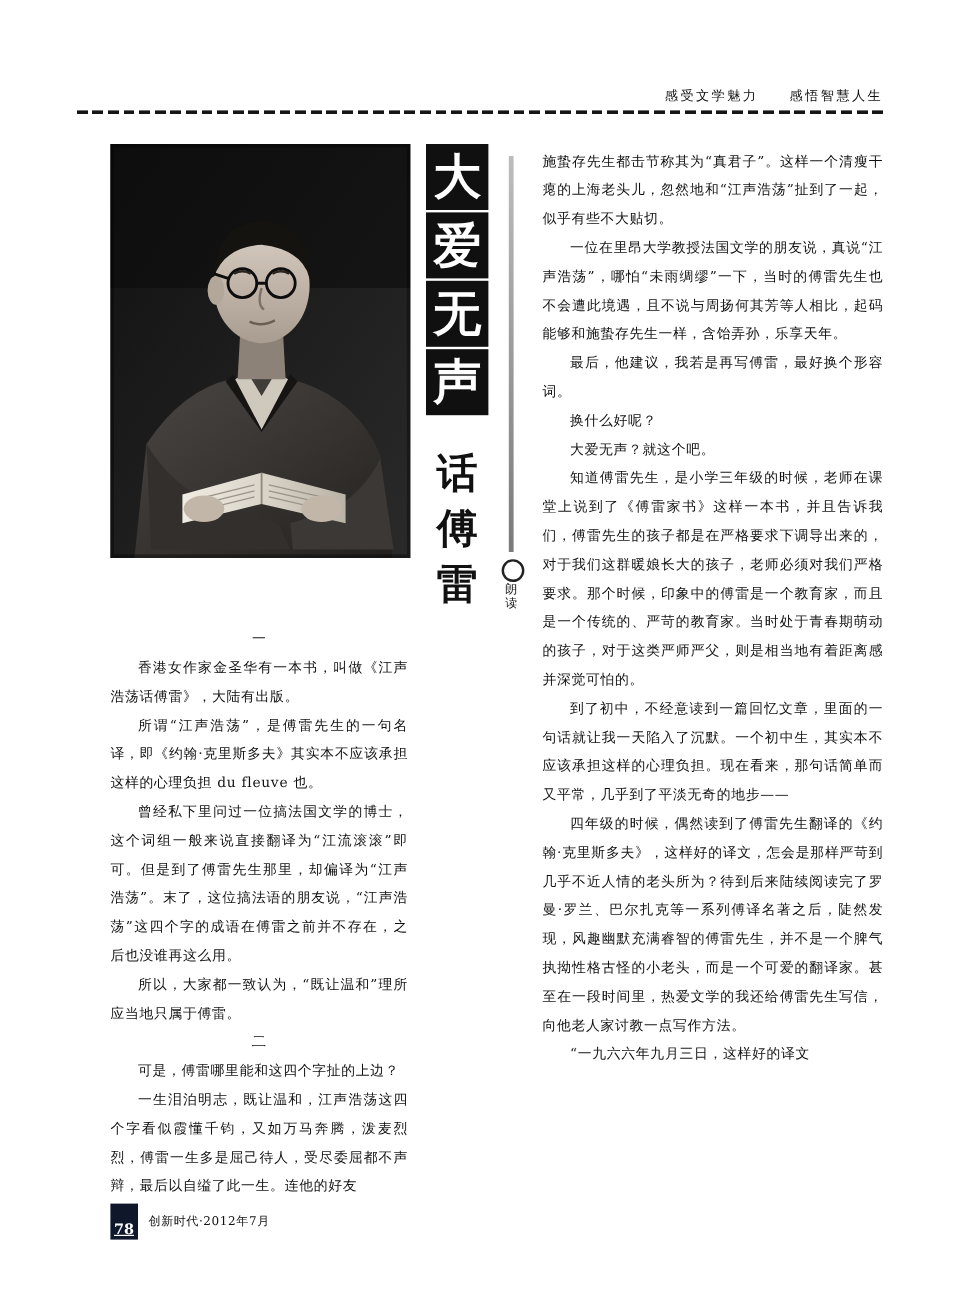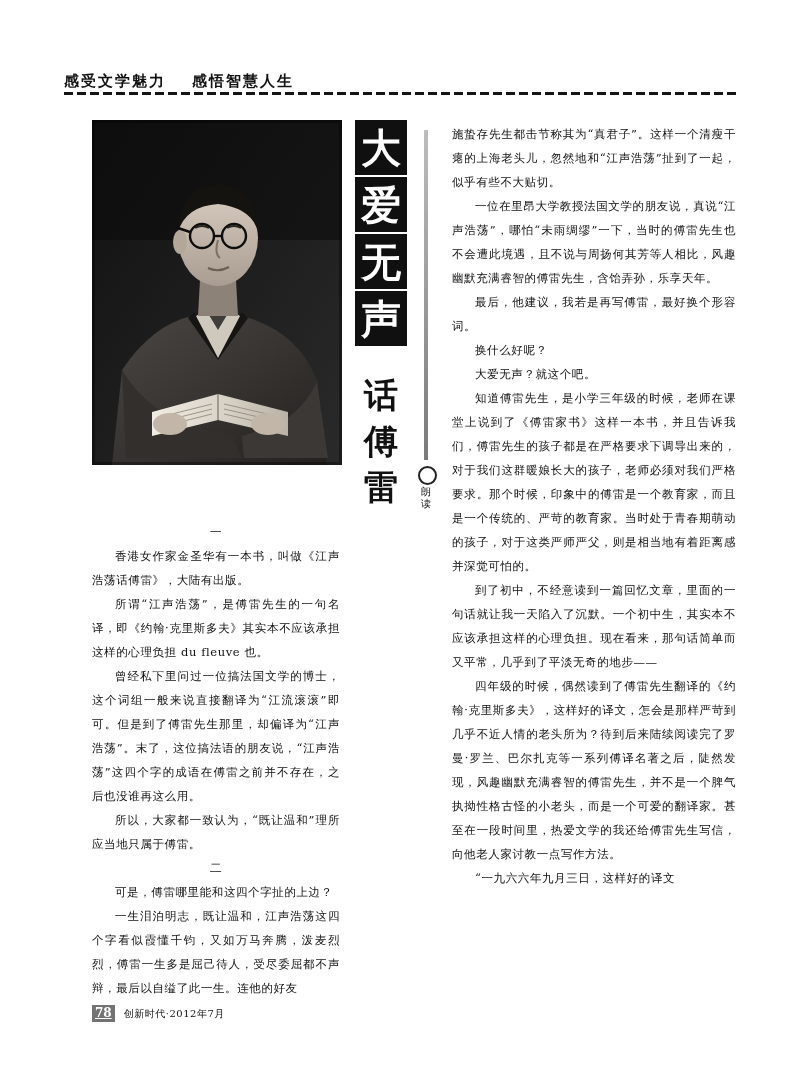--- a/index.html
+++ b/index.html
@@ -23,24 +23,24 @@
     left: 64px;
     top: 72px;
     width: 672px;
     height: 30px;
   }
   .header-text {
     position: absolute;
     left: 0;
     top: 0;
     width: 672px;
-    text-align: left;
-    font-family: "DejaVu Serif", serif;
-    font-weight: bold;
-    font-size: 15px;
+    text-align: right;
+    font-family: "DejaVu Serif", serif;
+    font-weight: normal;
+    font-size: 11px;
     letter-spacing: 2px;
     color: #111;
     white-space: nowrap;
   }
   .header-text .gap {
     display: inline-block;
     width: 26px;
   }
   .header-rule-solid {
     position: absolute;
@@ -172,26 +172,26 @@
 
   
   .footer {
     position: absolute;
     left: 92px;
     top: 1003px;
     height: 20px;
   }
   .pagenum {
     display: inline-block;
-    background: #737373;
+    background: #0f172a;
     color: #fff;
     font-family: "DejaVu Serif", serif;
     font-weight: bold;
     font-size: 12px;
-    padding: 1px 3px 2px 3px;
+    padding: 14px 3px 2px 3px;
     vertical-align: middle;
     text-decoration: underline;
   }
   .footer-text {
     display: inline-block;
     font-family: "DejaVu Serif", serif;
     font-size: 10px;
     color: #111;
     vertical-align: middle;
     margin-left: 4px;
@@ -306,21 +306,21 @@
     <p>所谓“江声浩荡”，是傅雷先生的一句名译，即《约翰·克里斯多夫》其实本不应该承担这样的心理负担 du fleuve 也。</p>
     <p>曾经私下里问过一位搞法国文学的博士，这个词组一般来说直接翻译为“江流滚滚”即可。但是到了傅雷先生那里，却偏译为“江声浩荡”。末了，这位搞法语的朋友说，“江声浩荡”这四个字的成语在傅雷之前并不存在，之后也没谁再这么用。</p>
     <p>所以，大家都一致认为，“既让温和”理所应当地只属于傅雷。</p>
     <p class="sec-num">二</p>
     <p>可是，傅雷哪里能和这四个字扯的上边？</p>
     <p>一生泪泊明志，既让温和，江声浩荡这四个字看似霞懂千钧，又如万马奔腾，泼麦烈烈，傅雷一生多是屈己待人，受尽委屈都不声辩，最后以自缢了此一生。连他的好友</p>
   </div>
 
   <div class="col col-right">
     <p class="noind">施蛰存先生都击节称其为“真君子”。这样一个清瘦干瘪的上海老头儿，忽然地和“江声浩荡”扯到了一起，似乎有些不大贴切。</p>
-    <p>一位在里昂大学教授法国文学的朋友说，真说“江声浩荡”，哪怕“未雨绸缪”一下，当时的傅雷先生也不会遭此境遇，且不说与周扬何其芳等人相比，风趣幽默充满睿智的傅雷先生，含饴弄孙，乐享天年。</p>
+    <p>一位在里昂大学教授法国文学的朋友说，真说“江声浩荡”，哪怕“未雨绸缪”一下，当时的傅雷先生也不会遭此境遇，且不说与周扬何其芳等人相比，起码能够和施蛰存先生一样，含饴弄孙，乐享天年。</p>
     <p>最后，他建议，我若是再写傅雷，最好换个形容词。</p>
     <p>换什么好呢？</p>
     <p>大爱无声？就这个吧。</p>
     <p>知道傅雷先生，是小学三年级的时候，老师在课堂上说到了《傅雷家书》这样一本书，并且告诉我们，傅雷先生的孩子都是在严格要求下调导出来的，对于我们这群暖娘长大的孩子，老师必须对我们严格要求。那个时候，印象中的傅雷是一个教育家，而且是一个传统的、严苛的教育家。当时处于青春期萌动的孩子，对于这类严师严父，则是相当地有着距离感并深觉可怕的。</p>
     <p>到了初中，不经意读到一篇回忆文章，里面的一句话就让我一天陷入了沉默。一个初中生，其实本不应该承担这样的心理负担。现在看来，那句话简单而又平常，几乎到了平淡无奇的地步——</p>
     <p>四年级的时候，偶然读到了傅雷先生翻译的《约翰·克里斯多夫》，这样好的译文，怎会是那样严苛到几乎不近人情的老头所为？待到后来陆续阅读完了罗曼·罗兰、巴尔扎克等一系列傅译名著之后，陡然发现，风趣幽默充满睿智的傅雷先生，并不是一个脾气执拗性格古怪的小老头，而是一个可爱的翻译家。甚至在一段时间里，热爱文学的我还给傅雷先生写信，向他老人家讨教一点写作方法。</p>
     <p>“一九六六年九月三日，这样好的译文</p>
   </div>
 
   <div class="footer">

